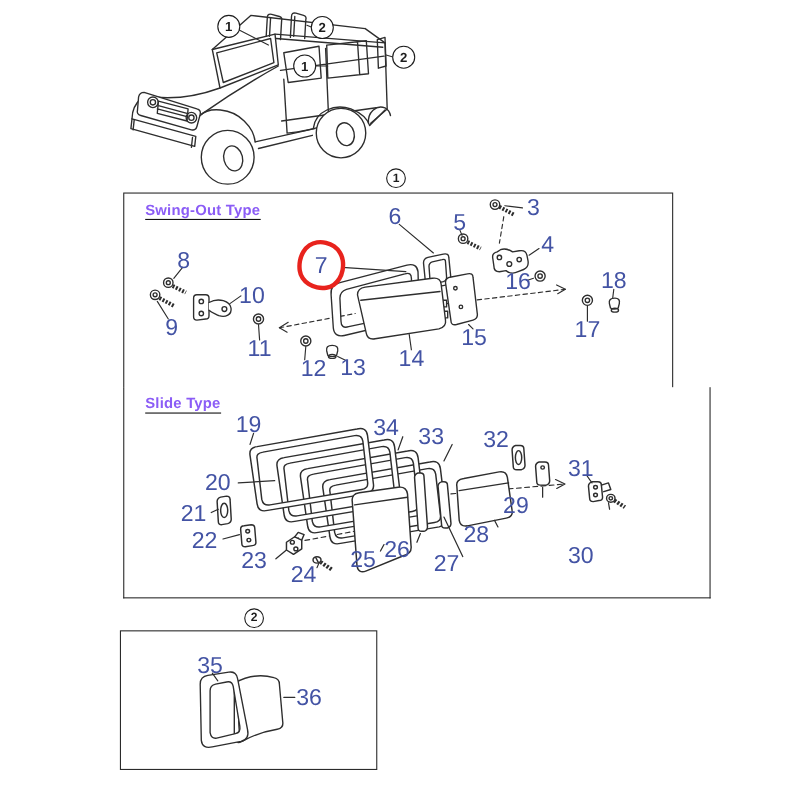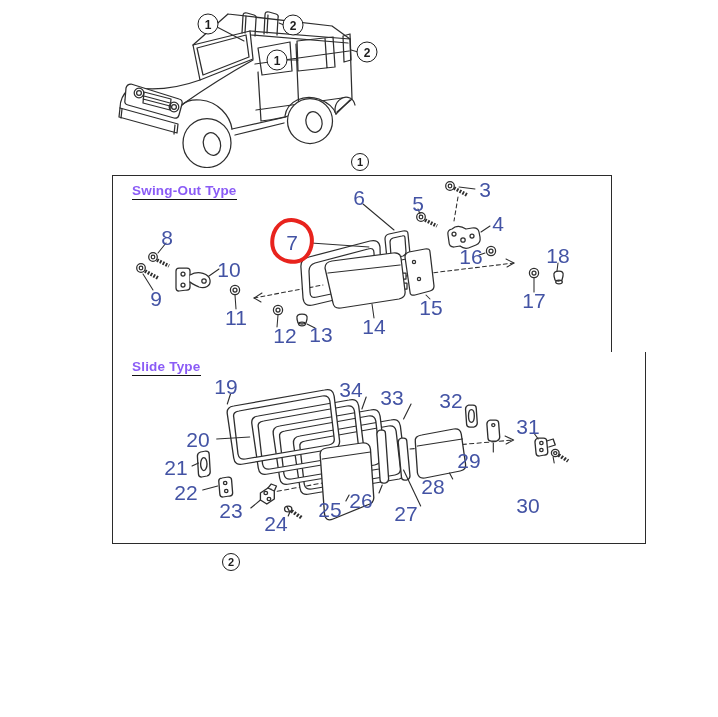--- a/index.html
+++ b/index.html
@@ -278,14 +278,32 @@
     <div class="num" style="left:293px;top:161px;text-align:center;">27</div>
     <div class="num" style="left:320px;top:134px;">28</div>
     <div class="num" style="left:356px;top:108px;">29</div>
     <div class="num" style="left:415px;top:118px;margin-top:35px;">30</div>
     <div class="num" style="left:399px;top:74px;margin-left:16px;">31</div>
     <div class="num" style="left:338px;top:48px;">32</div>
     <div class="num" style="left:279px;top:45px;">33</div>
     <div class="num" style="left:238px;top:37px;">34</div>
   </div>
 
+  <div class="box" style="left:109px;top:573px;width:232px;height:125px;">
+    <svg class="art" viewBox="0 0 232 125" preserveAspectRatio="none">
+      <g class="ln">
+
+        <g>
+          <path class="wfill" d="M103,47 Q121,37 139,42 Q144,43 144,48 L147,82 Q148,88 142,89 Q124,92 110,100 Q104,103 103,97 Z"></path>
+          <path d="M107,50 Q106,75 108,97"></path>
+        </g>
+
+        <path class="wfill" fill-rule="evenodd" d="M72,48 Q72,41 79,40 L98,37 Q105,36 106,43 L115,89 Q117,98 109,100 L83,105 Q74,107 73,99 Z
+             M81,54 Q81,49 86,48 L96,46 Q101,45 102,50 L108,86 Q109,92 104,93 L87,97 Q82,98 81,92 Z"></path>
+
+        <path class="thin" d="M83,38 L88,45 M158,60 L148,60"></path>
+      </g>
+    </svg>
+    <div class="num" style="left:81px;top:31px;">35</div>
+    <div class="num" style="left:171px;top:60px;">36</div>
+  </div>
 
 </div>
 
 </body></html>

